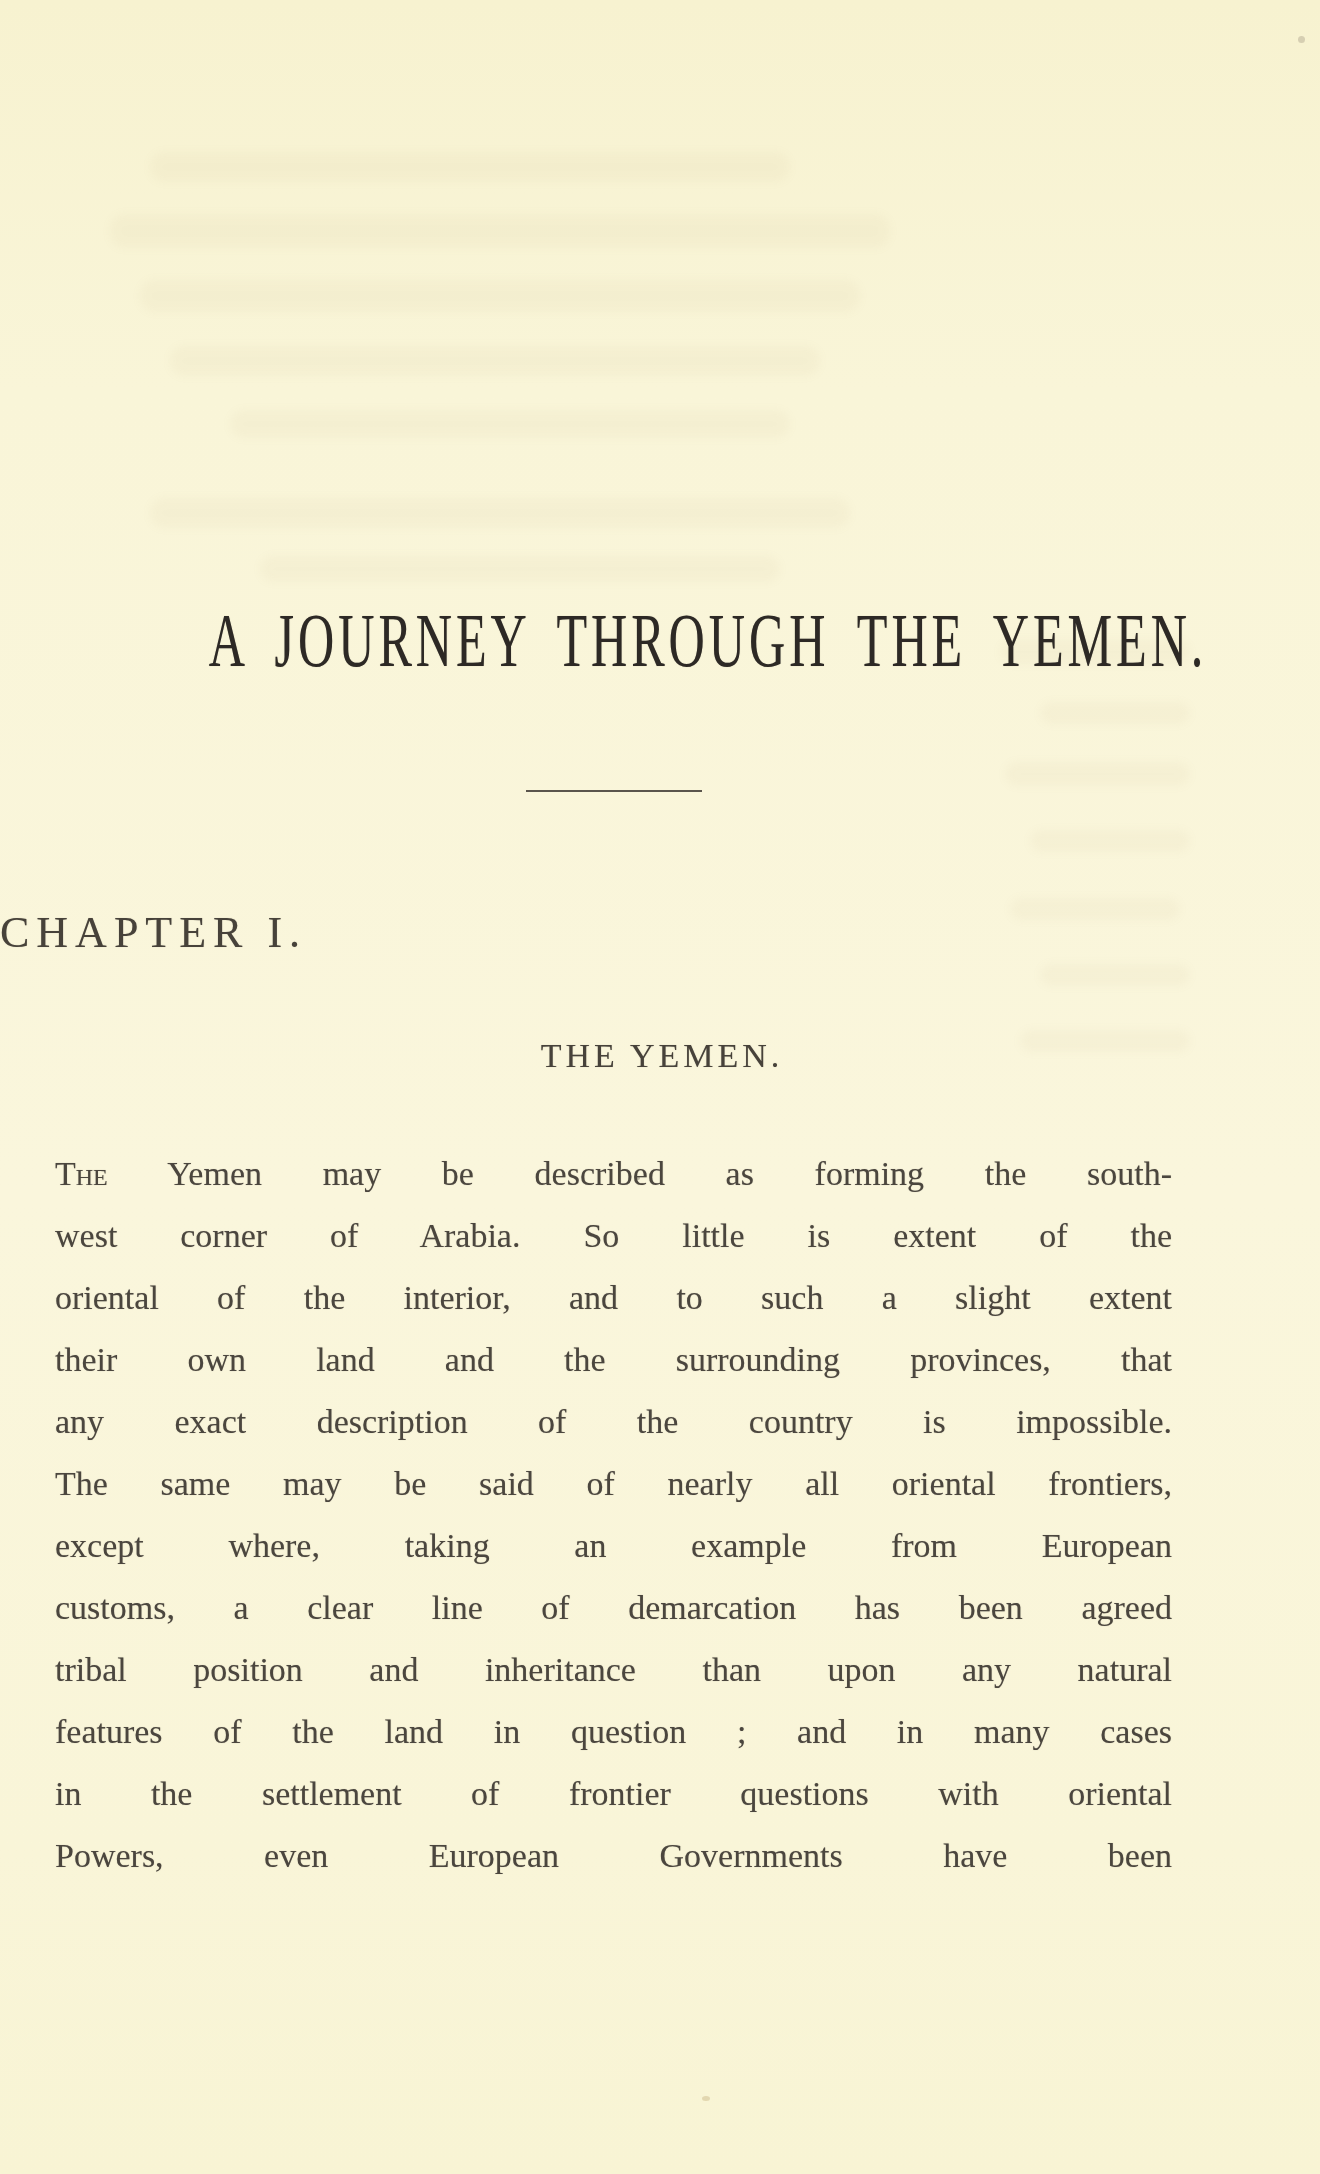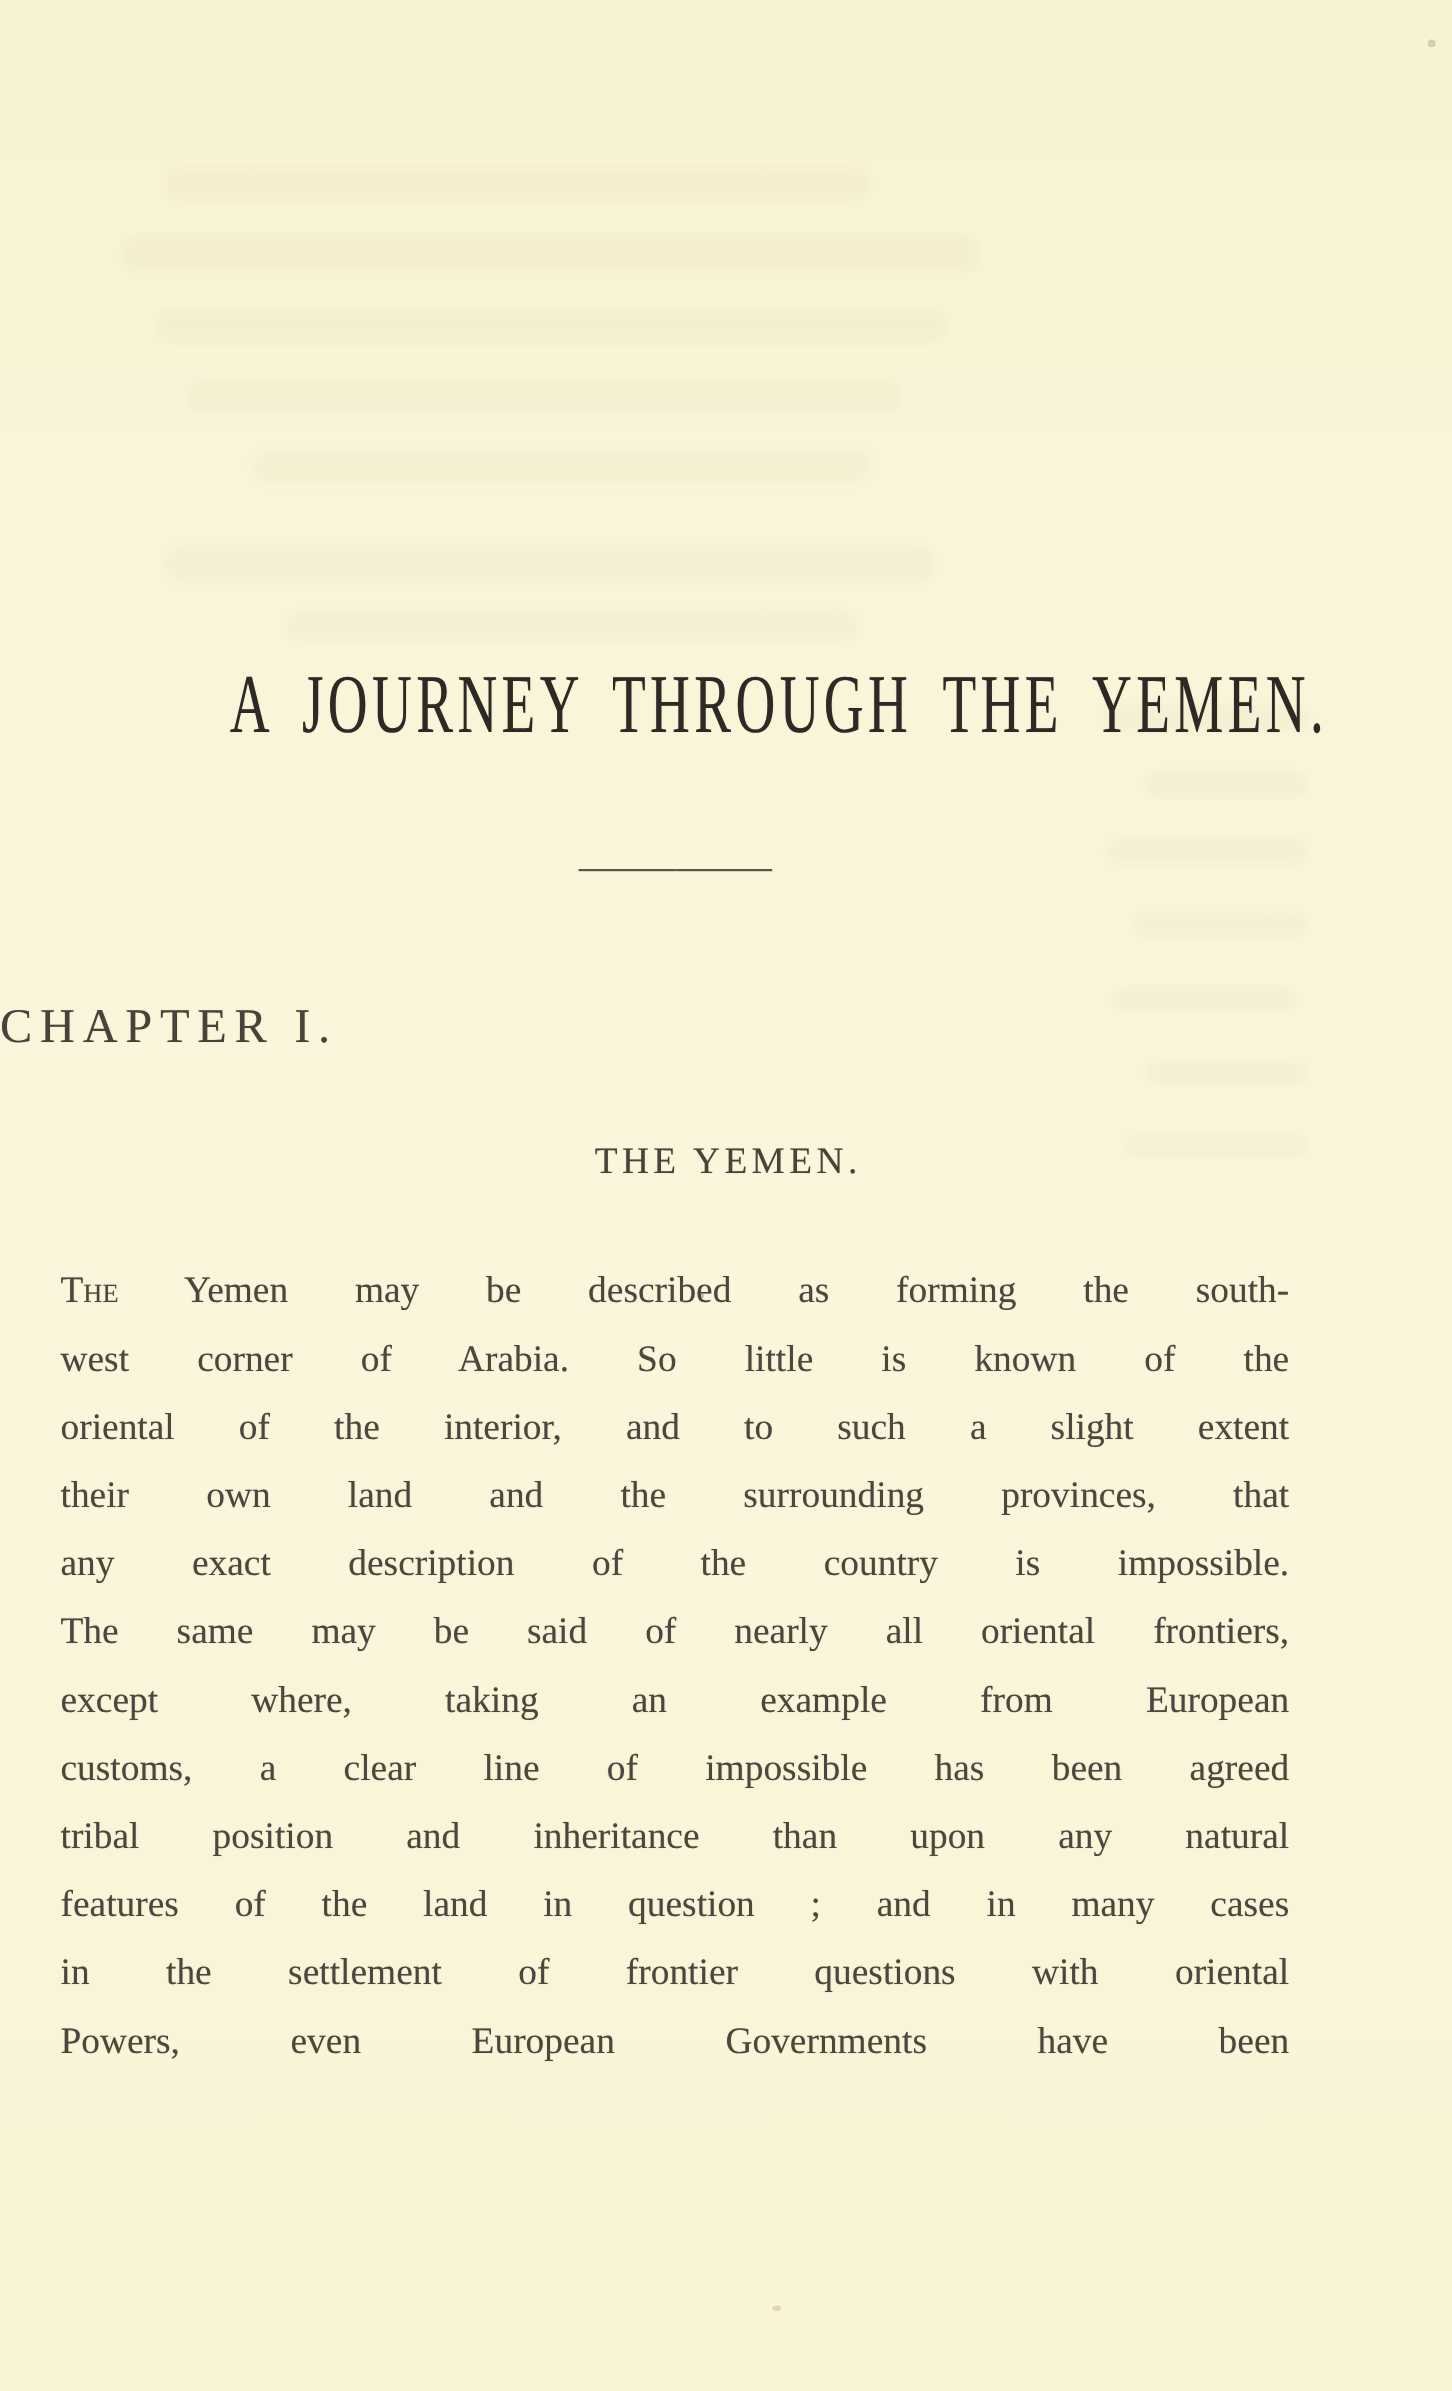--- a/index.html
+++ b/index.html
@@ -185,27 +185,27 @@
       <span class="rule"></span>
     </div>
 
     <h2 class="chapter-heading">CHAPTER I.</h2>
 
     <h3 class="section-heading">THE YEMEN.</h3>
 
     <div class="paragraph">
       <div class="line"><span class="smallcaps">The</span> <span>Yemen may be described as forming the south-</span></div>
       <div>
-          <div class="line">west corner of Arabia.  So little is known of the</div>
+          <div class="line">west corner of Arabia.  So little is extent of the</div>
           <div class="line">oriental of the interior, and to such a slight extent</div>
           <div class="line">their own land and the surrounding provinces, that</div>
           <div class="line">any exact description of the country is impossible.</div>
           <div class="line">The same may be said of nearly all oriental frontiers,</div>
           <div class="line">except where, taking an example from European</div>
-          <div class="line">customs, a clear line of impossible has been agreed</div>
+          <div class="line">customs, a clear line of demarcation has been agreed</div>
           <div class="line">tribal position and inheritance than upon any natural</div>
           <div class="line">features of the land in question ; and in many cases</div>
           <div class="line">in the settlement of frontier questions with oriental</div>
           <div class="line">Powers, even European Governments have been</div>
         </div>
     </div>
 
   </div>
 </div>
 

